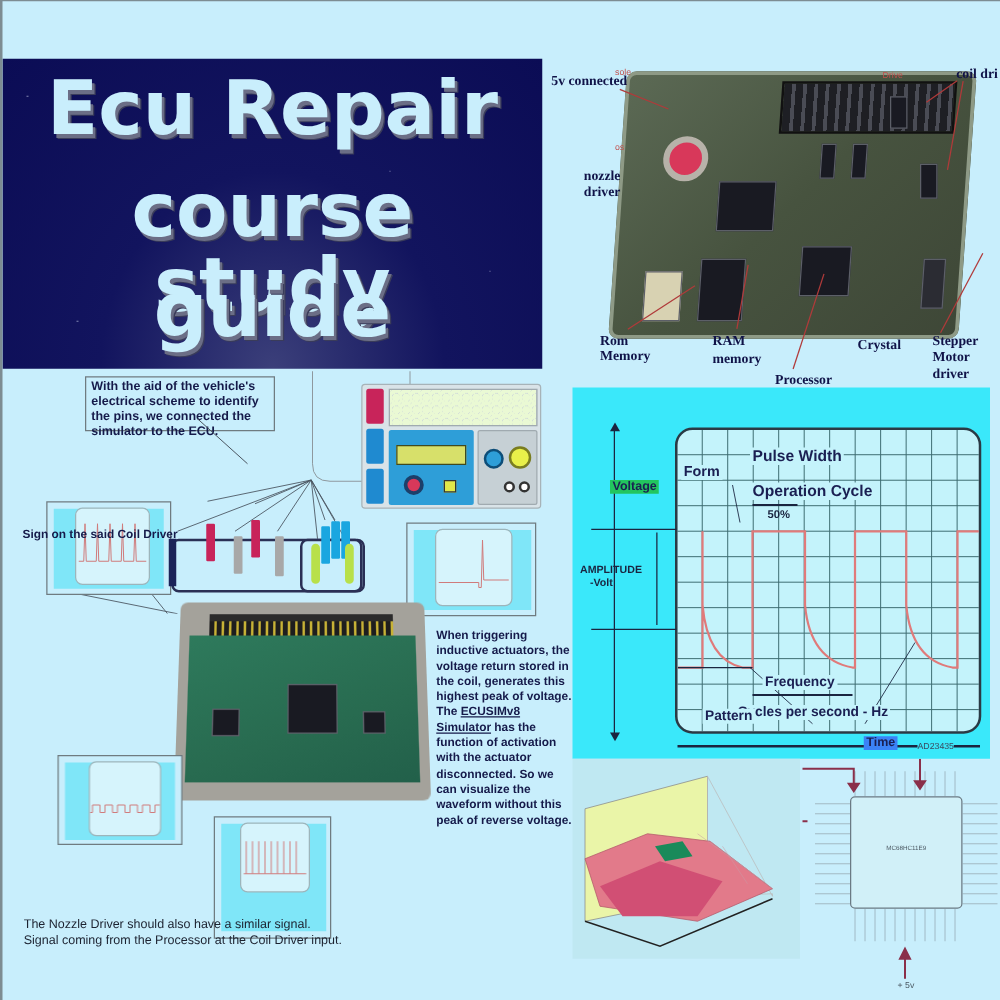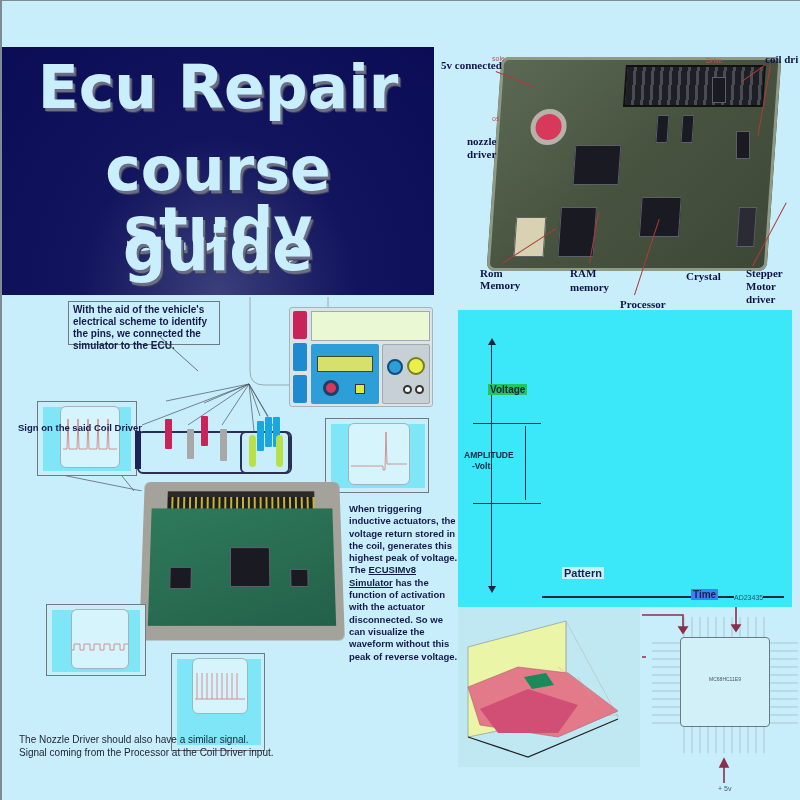--- a/index.html
+++ b/index.html
@@ -324,20 +324,37 @@
   <span>The </span><u>ECUSIMv8</u>
   <u>Simulator</u><span> has the function of activation with the actuator disconnected. So we can visualize the waveform without this peak of reverse voltage.</span>
 </div>
 
 <div class="abs bottom-caption">
   <div>The Nozzle Driver should also have a similar signal.</div>
   <div>Signal coming from the Processor at the Coil Driver input.</div>
 </div>
 
 <div class="abs wave-panel">
+  <div class="wave-grid">
+    <svg width="245" height="245" style="position:absolute;left:0;top:0;">
+      <path d="M0 190 L20 190 L20 81 L20 81 L20 140 Q24 184 52 190 L60 190 L60 81 L102 81 L102 140 Q106 184 140 190 L142 190 L142 81 L183 81 L183 140 Q187 184 220 190 L224 190 L224 81 L245 81" fill="none" stroke="#e07a7a" stroke-width="1.8"></path>
+      <line x1="0" y1="190" x2="60" y2="190" stroke="#1a2540" stroke-width="1"></line>
+      <line x1="60" y1="60" x2="96" y2="60" stroke="#1a2540" stroke-width="1.5"></line>
+      <line x1="60" y1="212" x2="140" y2="212" stroke="#1a2540" stroke-width="1.5"></line>
+      <line x1="58" y1="190" x2="108" y2="235" stroke="#1a2540" stroke-width="0.7"></line>
+      <line x1="190" y1="170" x2="150" y2="235" stroke="#1a2540" stroke-width="0.7"></line>
+      <line x1="44" y1="44" x2="50" y2="74" stroke="#1a2540" stroke-width="0.7"></line>
+    </svg>
+    <div class="wave-text" style="left:58px;top:14px;font-size:12.5px;">Pulse Width</div>
+    <div class="wave-text" style="left:3px;top:28px;font-size:11.5px;">Form</div>
+    <div class="wave-text" style="left:58px;top:42px;font-size:12.5px;">Operation Cycle</div>
+    <div class="wave-small" style="left:72px;top:62px;">50%</div>
+    <div class="wave-text" style="left:68px;top:196px;font-size:11px;">Frequency</div>
+    <div class="wave-text" style="left:46px;top:220px;font-size:11px;">Cycles per second - Hz</div>
+  </div>
   <div class="wave-text" style="left:92px;top:257px;font-size:11px;z-index:2;margin-left:12px;">Pattern</div>
   <div class="abs" style="left:33px;top:32px;width:1px;height:245px;background:#1a2540;"></div>
   <div class="abs" style="left:30px;top:28px;width:0;height:0;border-left:4px solid transparent;border-right:4px solid transparent;border-bottom:7px solid #1a2540;"></div>
   <div class="abs" style="left:30px;top:276px;width:0;height:0;border-left:4px solid transparent;border-right:4px solid transparent;border-top:7px solid #1a2540;"></div>
   <div class="abs wave-text" style="left:30px;top:74px;font-size:10px;background:#22c55e;">Voltage</div>
   <div class="abs" style="left:15px;top:113px;width:68px;height:1px;background:#1a2540;"></div>
   <div class="abs" style="left:15px;top:193px;width:68px;height:1px;background:#1a2540;"></div>
   <div class="abs" style="left:67px;top:116px;width:1px;height:74px;background:#1a2540;"></div>
   <div class="abs wave-small" style="left:6px;top:140px;font-size:8.5px;">AMPLITUDE</div>
   <div class="abs wave-small" style="left:14px;top:151px;font-size:8.5px;">-Volt</div>

